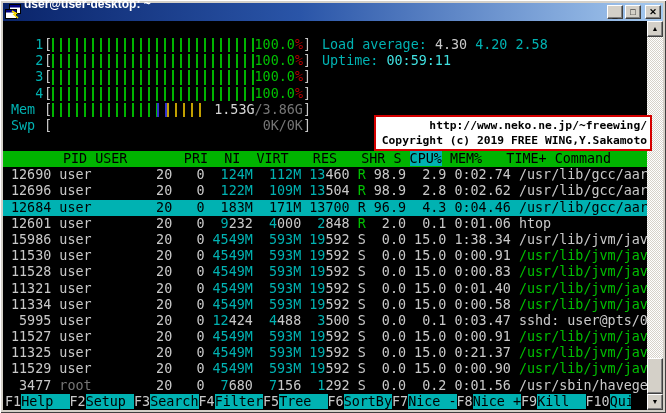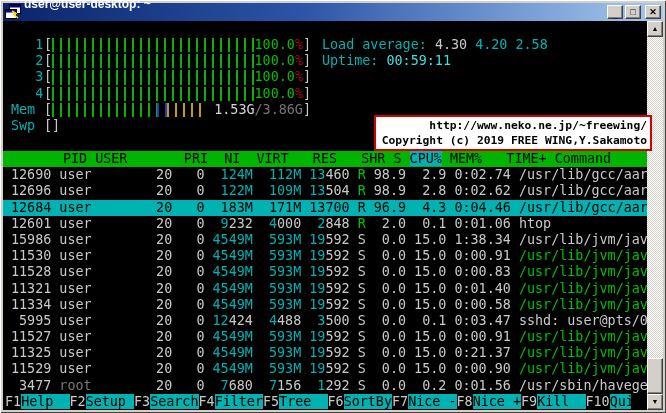--- a/index.html
+++ b/index.html
@@ -91,21 +91,21 @@
   </div>
 
   <div class="content">
     <div class="terminal">
       <div class="meters">
           <div class="mrow"><span class="c ml">   1</span><span class="br">[</span><div class="mbar"><div class="bseg" style="width: 100%; background: repeating-linear-gradient(90deg, rgb(0, 180, 0) 0px, rgb(0, 180, 0) 2px, transparent 2px, transparent 8px);"></div><span class="mval"><span class="g">100.0</span><span class="r">%</span></span></div><span class="br">]</span></div>
           <div class="mrow"><span class="c ml">   2</span><span class="br">[</span><div class="mbar"><div class="bseg" style="width: 100%; background: repeating-linear-gradient(90deg, rgb(0, 180, 0) 0px, rgb(0, 180, 0) 2px, transparent 2px, transparent 8px);"></div><span class="mval"><span class="g">100.0</span><span class="r">%</span></span></div><span class="br">]</span></div>
           <div class="mrow"><span class="c ml">   3</span><span class="br">[</span><div class="mbar"><div class="bseg" style="width: 100%; background: repeating-linear-gradient(90deg, rgb(0, 180, 0) 0px, rgb(0, 180, 0) 2px, transparent 2px, transparent 8px);"></div><span class="mval"><span class="g">100.0</span><span class="r">%</span></span></div><span class="br">]</span></div>
           <div class="mrow"><span class="c ml">   4</span><span class="br">[</span><div class="mbar"><div class="bseg" style="width: 100%; background: repeating-linear-gradient(90deg, rgb(0, 180, 0) 0px, rgb(0, 180, 0) 2px, transparent 2px, transparent 8px);"></div><span class="mval"><span class="g">100.0</span><span class="r">%</span></span></div><span class="br">]</span></div>
           <div class="mrow"><span class="c ml">Mem </span><span class="br">[</span><div class="mbar"><div class="bseg" style="width: 42%; background: repeating-linear-gradient(90deg, rgb(0, 180, 0) 0px, rgb(0, 180, 0) 2px, transparent 2px, transparent 8px);"></div><div class="bseg" style="width: 4%; background: repeating-linear-gradient(90deg, rgb(51, 51, 204) 0px, rgb(51, 51, 204) 2px, transparent 2px, transparent 8px);"></div><div class="bseg" style="width: 15%; background: repeating-linear-gradient(90deg, rgb(194, 160, 0) 0px, rgb(194, 160, 0) 2px, transparent 2px, transparent 8px);"></div><span class="mval"><span class="w2">1.53G</span><span class="d">/3.86G</span></span></div><span class="br">]</span></div>
-          <div class="mrow"><span class="c ml">Swp </span><span class="br">[</span><span class="br">]</span></div>
+          <div class="mrow"><span class="c ml">Swp </span><span class="br">[</span><div class="mbar"><span class="mval"><span class="d">0K/0K</span></span></div><span class="br">]</span></div>
         </div>
       <div class="summary">
         <div class="line"><span class="c">Load average: </span><span class="w">4.30 </span><span class="c">4.20 </span><span class="c">2.58</span></div>
         <div class="line"><span class="c">Uptime: </span><span class="cb">00:59:11</span></div>
       </div>
       <div class="ptable">
         <div class="hrow"><span>  PID USER       PRI  NI  VIRT   RES   SHR S </span><span class="sort">CPU%</span><span> MEM%   TIME+ Command</span></div>
       <div class="prow"><span class="w">12690</span><span class="w"> user      </span><span class="w">  20   0</span><span class="c">  124M</span><span class="c">  112M</span><span class="c"> 13</span><span class="w">460</span><span class="g"> R</span><span class="w"> 98.9  2.9 0:02.74</span><span class="w"> /usr/lib/gcc/aarc</span></div>
           <div class="prow"><span class="w">12696</span><span class="w"> user      </span><span class="w">  20   0</span><span class="c">  122M</span><span class="c">  109M</span><span class="c"> 13</span><span class="w">504</span><span class="g"> R</span><span class="w"> 98.9  2.8 0:02.62</span><span class="w"> /usr/lib/gcc/aarc</span></div>
           <div class="prow sel"><span class="w">12684</span><span class="w"> user      </span><span class="w">  20   0</span><span class="c">  183M</span><span class="c">  171M</span><span class="c"> 13</span><span class="w">700</span><span class="g"> R</span><span class="w"> 96.9  4.3 0:04.46</span><span class="w"> /usr/lib/gcc/aarc</span></div>

